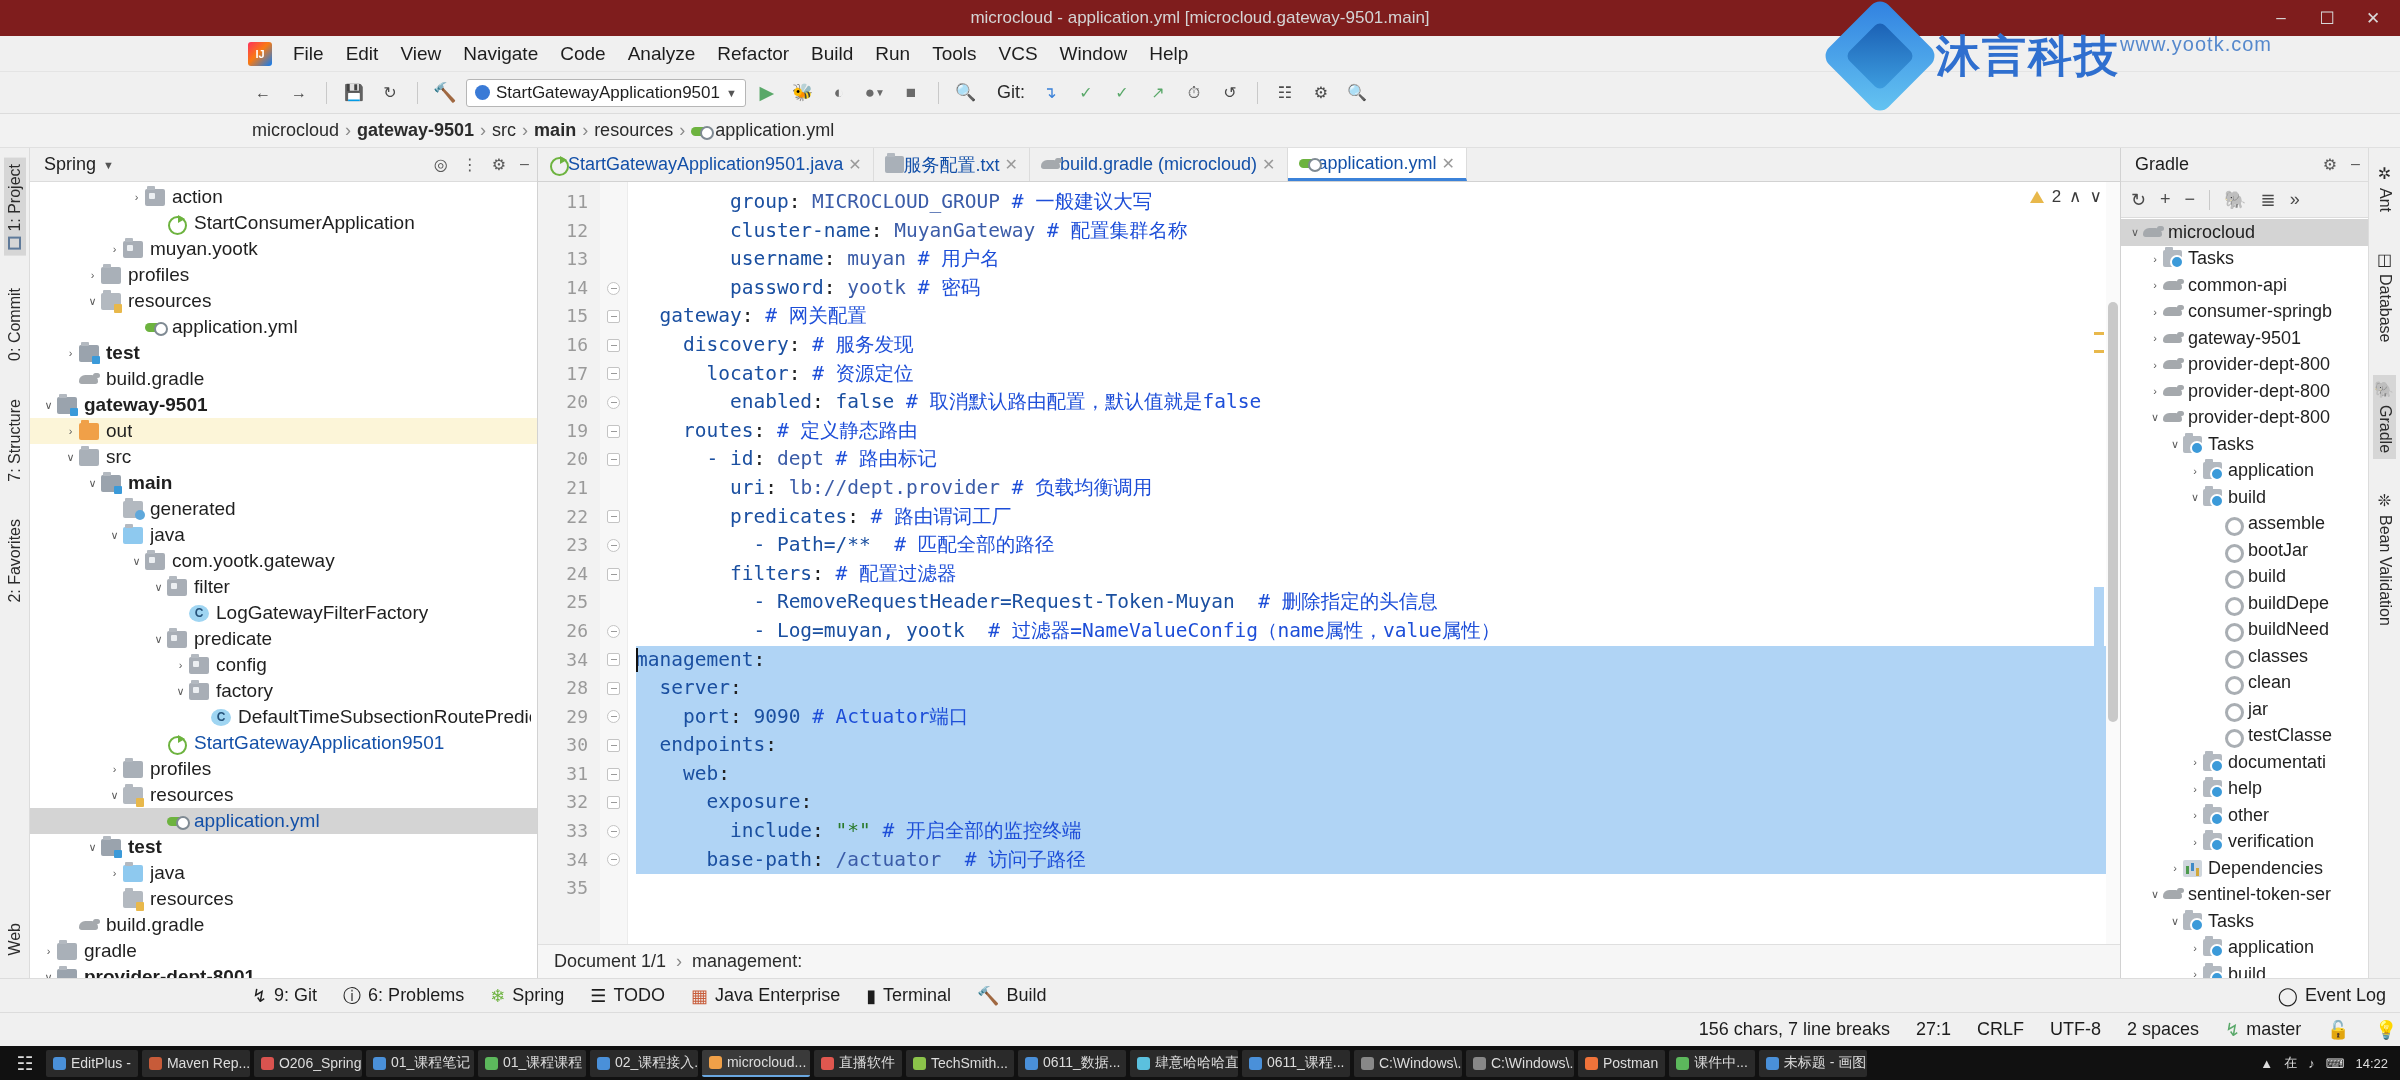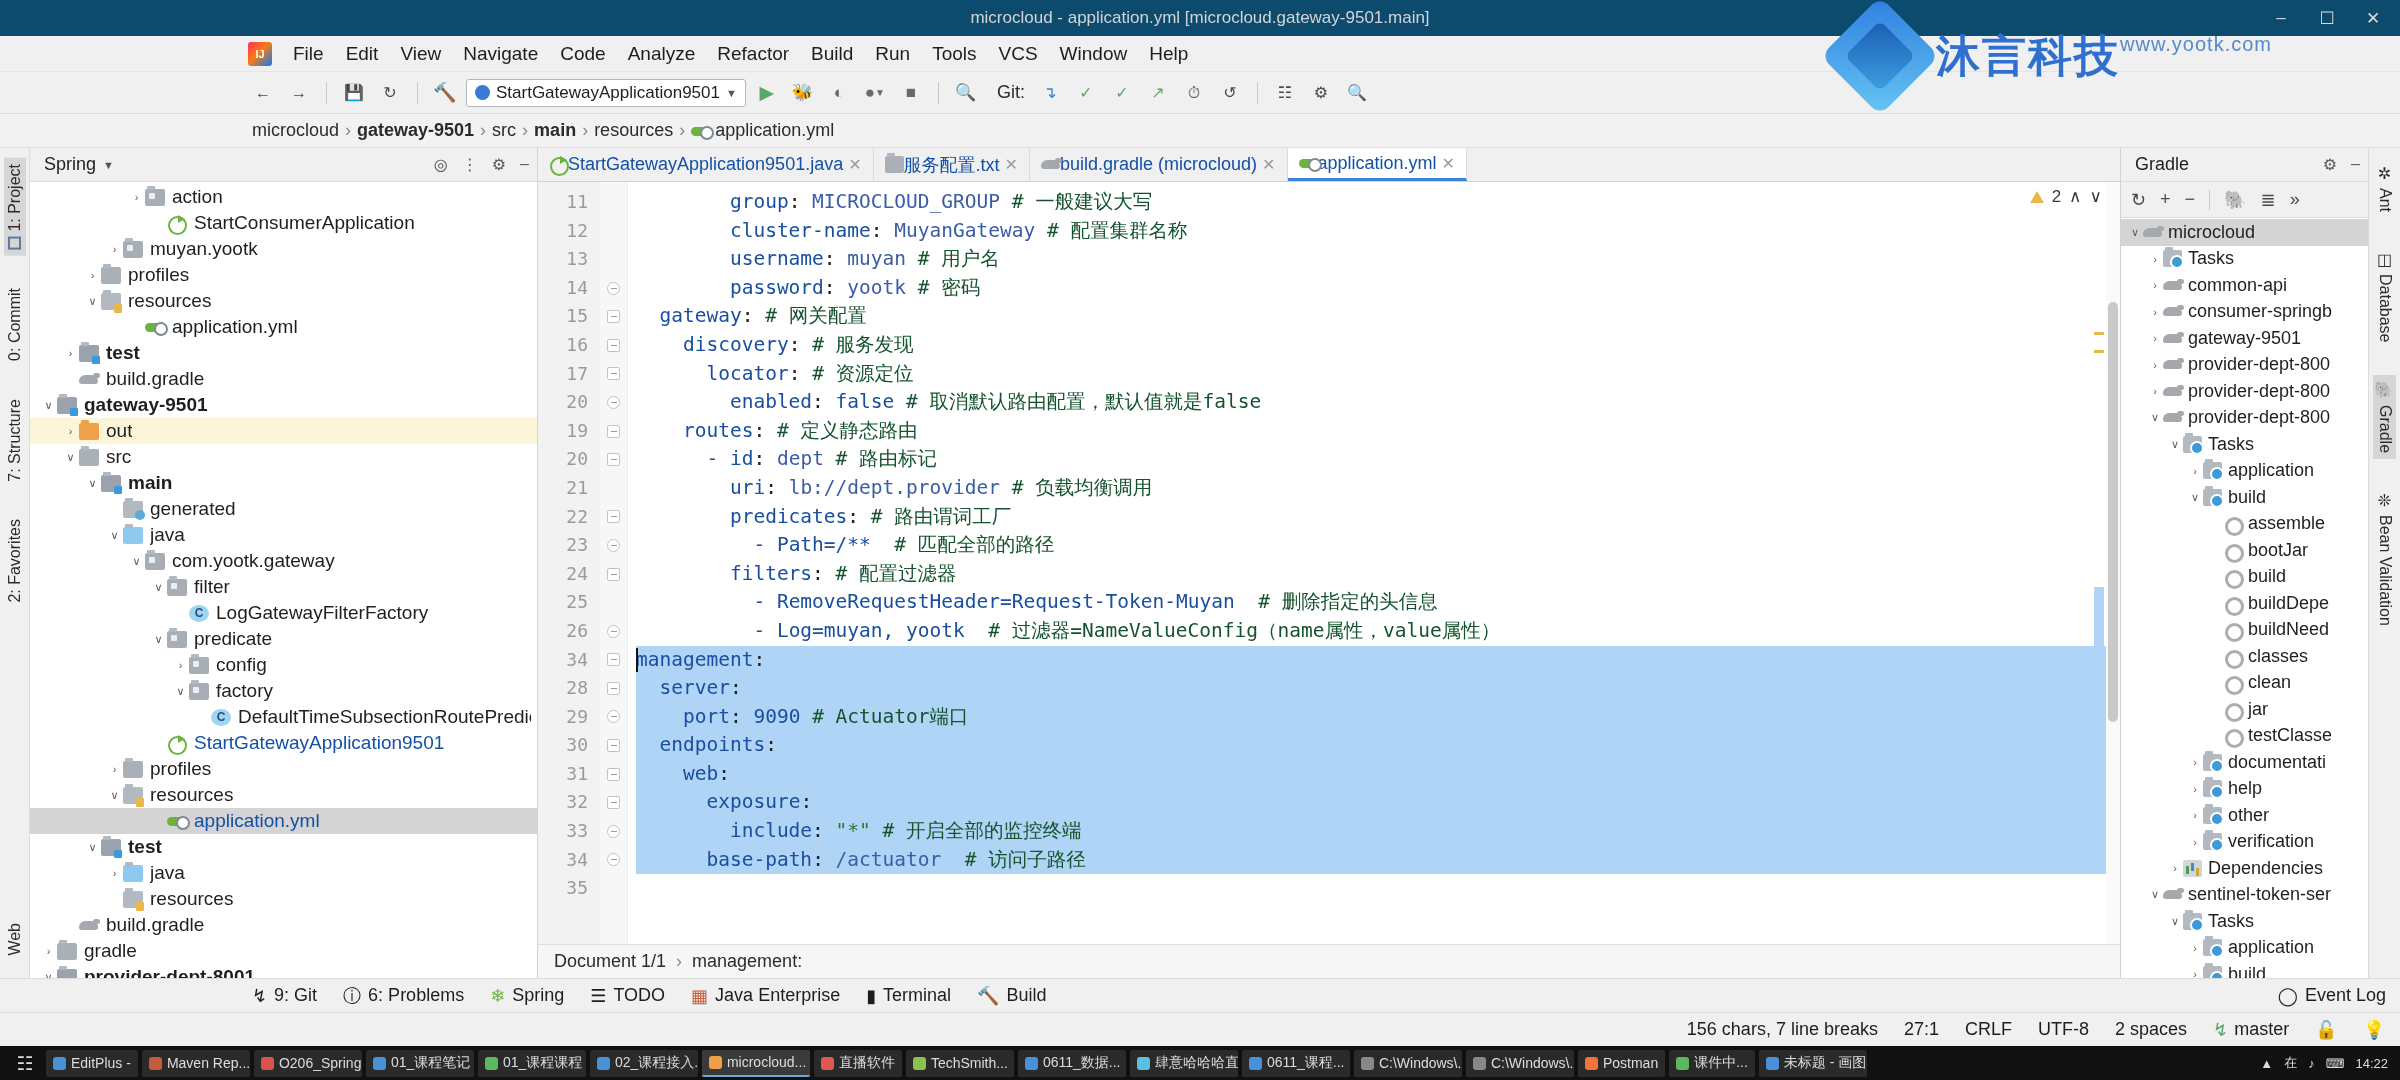--- a/index.html
+++ b/index.html
@@ -13,21 +13,21 @@
   }
   .app { position:relative; width:2400px; height:1080px; display:flex; flex-direction:column; background:#f2f2f2; }
 
   
   .rail-left { position:absolute; left:0; top:0; width:245px; height:1080px; background:#1b1b1b; z-index:0;}
   .rail-right{ position:absolute; right:0; top:0; width:62px; height:1080px; background:#1b1b1b; z-index:0;}
 
   
   .titlebar {
     position:relative; z-index:3;
-    height:36px; background:#0c4a6e; color:#c8c8c8;
+    height:36px; background:#7f1d1d; color:#c8c8c8;
     display:flex; align-items:center; font-size:17px;
     padding-left:248px;
   }
   .titlebar .ttl { position:absolute; left:0; right:0; text-align:center; font-size:17px; color:#d4d4d4; }
   .win-btns { position:absolute; right:4px; top:0; height:36px; display:flex; align-items:center; gap:0; }
   .win-btns span { width:46px; height:36px; display:flex; align-items:center; justify-content:center; font-size:17px; color:#d8d8d8; }
 
   
   .menubar {
     position:relative; z-index:3;
@@ -158,21 +158,21 @@
   .foldmark:after{content:"";position:absolute;left:2.5px;top:5px;width:6px;height:1px;background:#9a9a9a;}
   .foldmark.round{ border-radius:50%; }
   .code { flex:1; padding-top:6px; padding-left:8px; position:relative; overflow:hidden;
           font-family:"DejaVu Sans Mono", monospace; font-size:19.5px; white-space:pre; }
   .ln { height:28.6px; line-height:28.6px; }
   .ln.selrow{ background:#b0d4f5; }
   .k { color:#1a4fa0; }
   .v { color:#3b5ca8; }
   .num { color:#1a4fa0; }
   .str { color:#2a7a2a; }
-  .cm { color:#14532d; }
+  .cm { color:#1d4ed8; }
   .pl { color:#222; }
   .caretbar{ position:absolute; left:8px; width:2px; height:24px; background:#111; }
   .vsbar { position:absolute; right:0; top:0; width:14px; bottom:0; background:#fafafa; }
   .vsthumb{ position:absolute; right:2px; width:10px; background:#c9c9c9; border-radius:5px; }
   .markers{ position:absolute; right:16px; top:0; bottom:0; width:12px; }
   .mk{ position:absolute; right:0; width:10px; height:3px; }
 
   .errpanel{ position:absolute; right:18px; top:4px; display:flex; align-items:center; gap:8px;
              font-size:17px; color:#3a3a3a; }
   .warn-tri{ width:0;height:0;border-left:7px solid transparent;border-right:7px solid transparent;border-bottom:12px solid #e8b84b;}
@@ -203,21 +203,21 @@
 
   
   .bottombar{ position:relative; z-index:3; height:34px; background:#f0f0f0; display:flex; align-items:center;
     padding-left:252px; gap:26px; font-size:18px; color:#1d1d1d; border-top:1px solid #dcdcdc; }
   .bottombar .bi{ display:flex; align-items:center; gap:7px; }
   .bottombar .evt{ margin-left:auto; margin-right:14px; display:flex; align-items:center; gap:7px;}
 
   
   .statusbar{ position:relative; z-index:3; height:34px; background:#f0f0f0; display:flex; align-items:center;
     padding-left:252px; font-size:18px; color:#1d1d1d; border-top:1px solid #dcdcdc;}
-  .statusbar .right{ margin-left:auto; display:flex; align-items:center; gap:26px; padding-right:14px;}
+  .statusbar .right{ margin-left:auto; display:flex; align-items:center; gap:26px; padding-right:2px;}
 
   
   .taskbar{ position:relative; z-index:3; height:34px; background:#111; display:flex; align-items:center;
     gap:4px; padding:0 8px; }
   .tbitem{ height:27px; display:flex; align-items:center; gap:5px; padding:0 7px; font-size:14px; color:#ddd;
      background:#2a2a2a; border-radius:2px; max-width:108px; overflow:hidden; white-space:nowrap;}
   .tbitem.active{ background:#3a3a3a; border-bottom:2px solid #6aa7e0; }
   .tbdot{ width:13px;height:13px;border-radius:3px;flex:none;}
   .tbstart{ width:34px;height:27px;display:flex;align-items:center;justify-content:center;color:#ddd;}
   .tbtray{ margin-left:auto; display:flex; align-items:center; gap:11px; color:#ddd; font-size:13px; padding-right:4px;}

